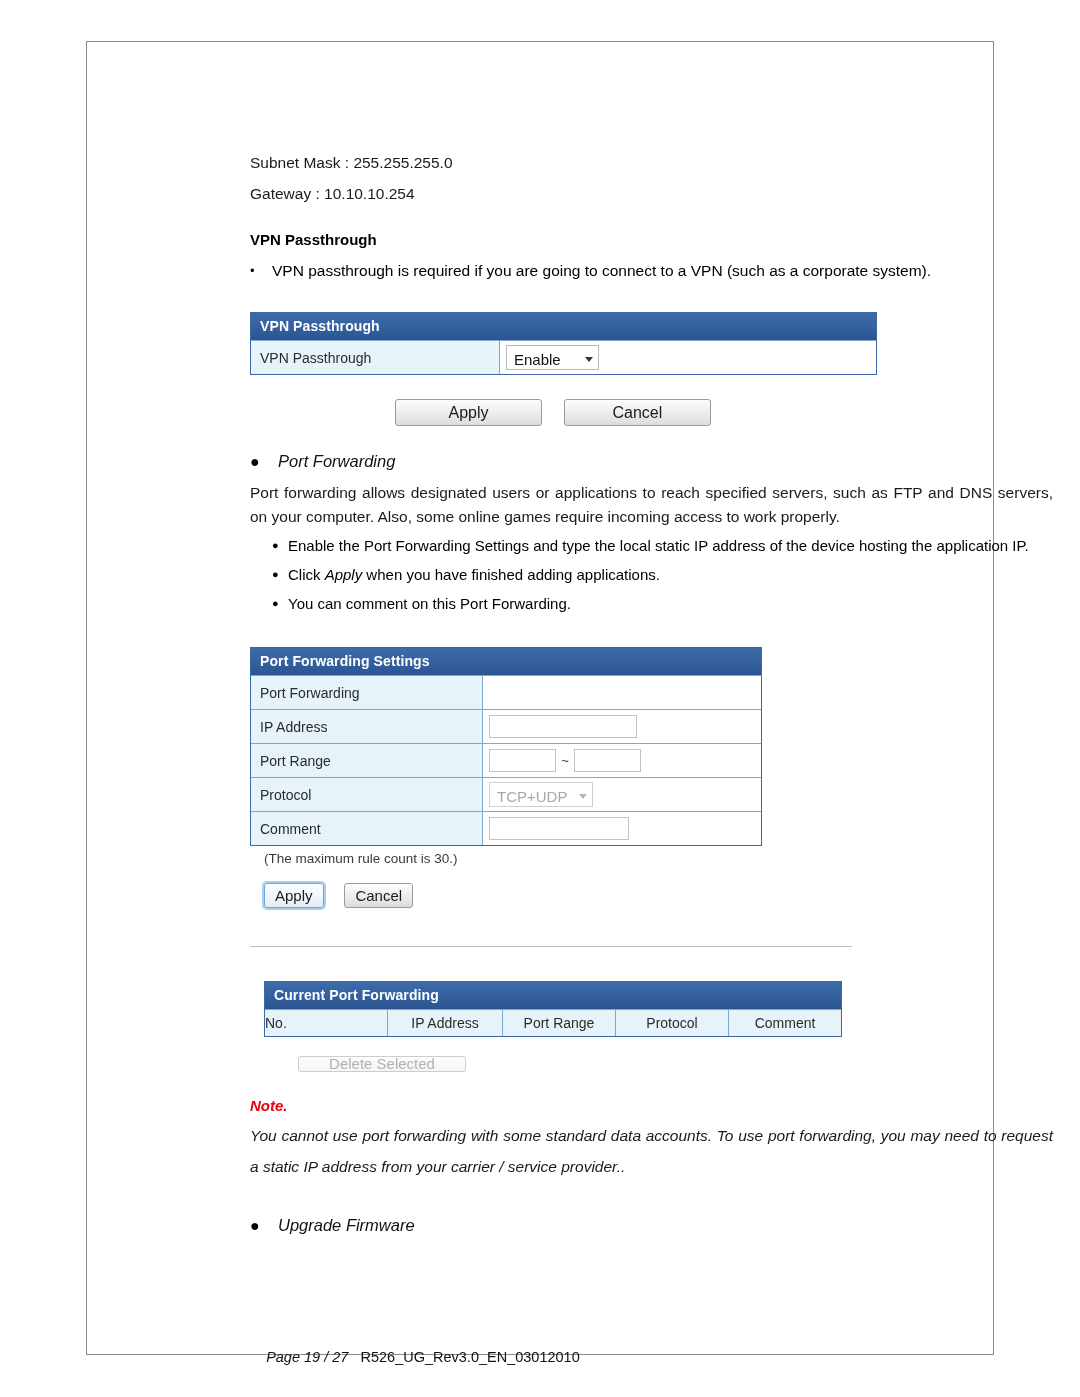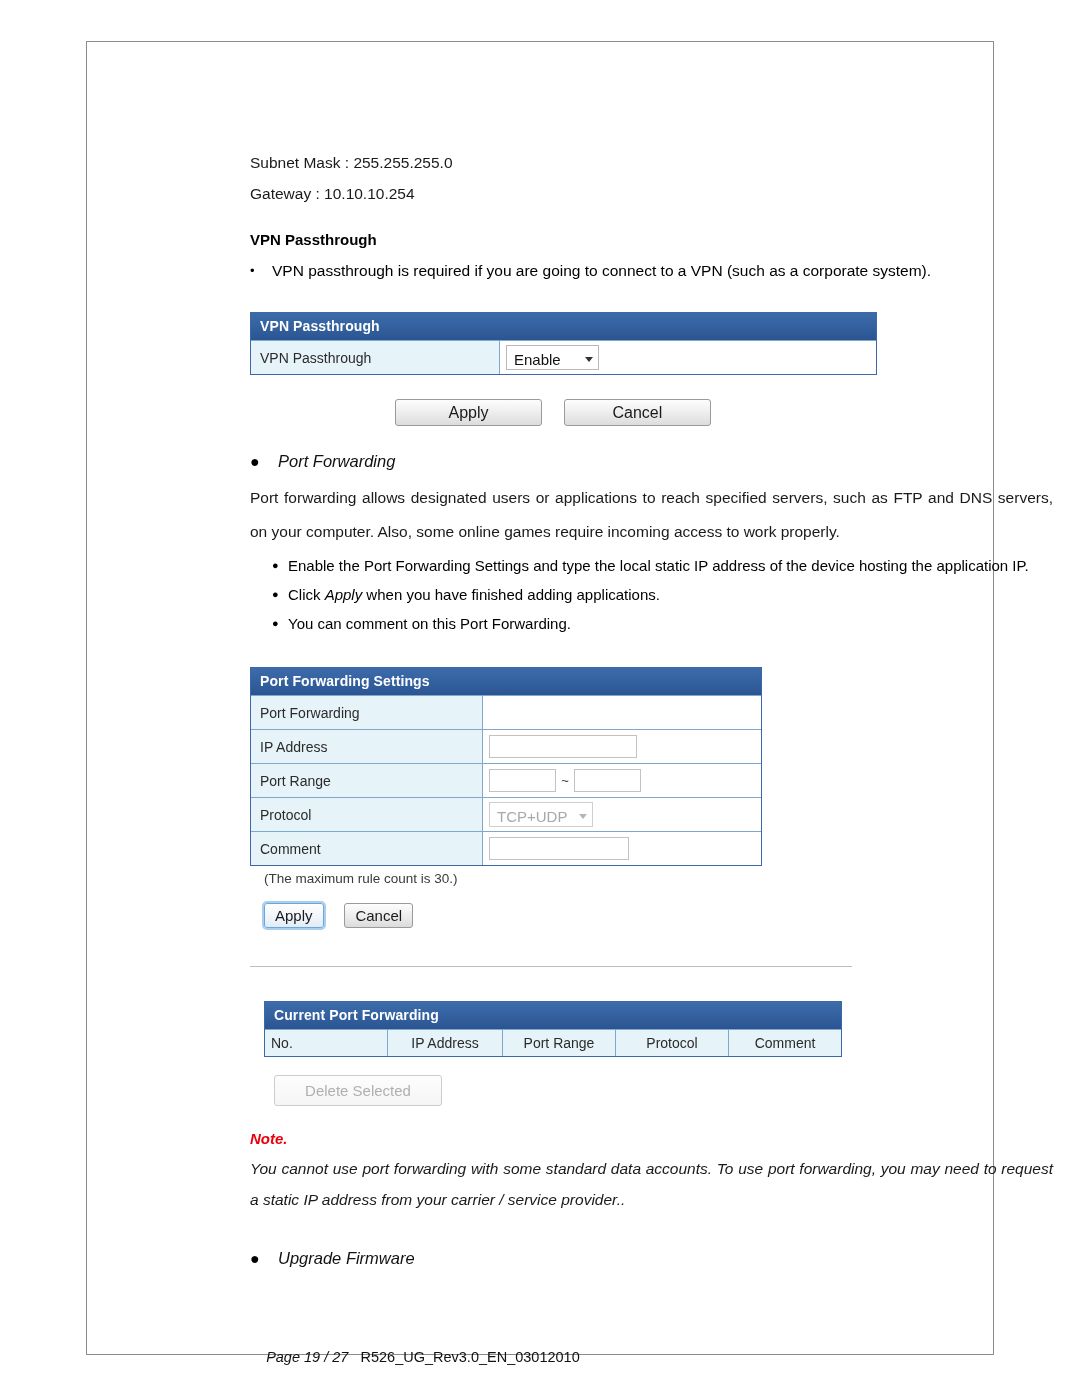--- a/index.html
+++ b/index.html
@@ -73,21 +73,21 @@
     line-height: 1;
     color: #000;
   }
   .sec-head .sec-title {
     font-style: italic;
     font-size: 16.5px;
     color: #111;
   }
   .para {
     font-size: 15.5px;
-    line-height: 34px;
+    line-height: 24px;
     color: #1a1a1a;
     text-align: justify;
   }
   .sub-bullets { margin-top: 2px; margin-left: 22px; }
   .sub-bullets .bullet-row { line-height: 29px; font-size: 15px; }
   .sub-bullets .dot { width: 16px; font-size: 11px; line-height: 29px; }
   .ital { font-style: italic; }
 
   .note-title {
     color: #e8000d;
@@ -239,21 +239,21 @@
     font-size: 14px;
     color: #2b2b2b;
     display: flex;
     align-items: center;
     justify-content: center;
     border-right: 1px solid #7fa8cf;
     box-sizing: border-box;
     height: 26px;
   }
   .hdr-cell:last-child { border-right: none; }
-  .hdr-cell.left { justify-content: flex-start; padding-left: 6px; }
+  .hdr-cell.left { justify-content: flex-start; padding-left: 0; }
 </style>
 </head>
 <body>
 
 <div class="page-frame">
 
   <div class="content">
 
     <div class="doc-line">Subnet Mask : 255.255.255.0</div>
     <div class="doc-line">Gateway : 10.10.10.254</div>
@@ -362,21 +362,21 @@
       <div style="display:flex; border-top:1px solid #7fa8cf;">
         <div class="hdr-cell left" style="width:123px;">No.</div>
         <div class="hdr-cell" style="width:115px;">IP Address</div>
         <div class="hdr-cell" style="width:113px;">Port Range</div>
         <div class="hdr-cell" style="width:113px;">Protocol</div>
         <div class="hdr-cell" style="flex:1 1 auto;">Comment</div>
       </div>
     </div>
 
     <div style="margin-top:18px; margin-left:24px;">
-      <span class="btn btn-sm btn-disabled" style="width:168px; height:31px;">Delete Selected</span>
+      <span class="btn btn-sm btn-disabled" style="width:168px; height:16px;margin-left:24px;">Delete Selected</span>
     </div>
 
     <div class="note-title">Note.</div>
     <div class="note-body" style="width:803px;">You cannot use port forwarding with some standard data accounts. To use port forwarding, you may need to request a static IP address from your carrier / service provider..</div>
 
     <div class="sec-head" style="margin-top:34px;">
       <span class="bigdot">●</span>
       <span class="sec-title">Upgrade Firmware</span>
     </div>
 

